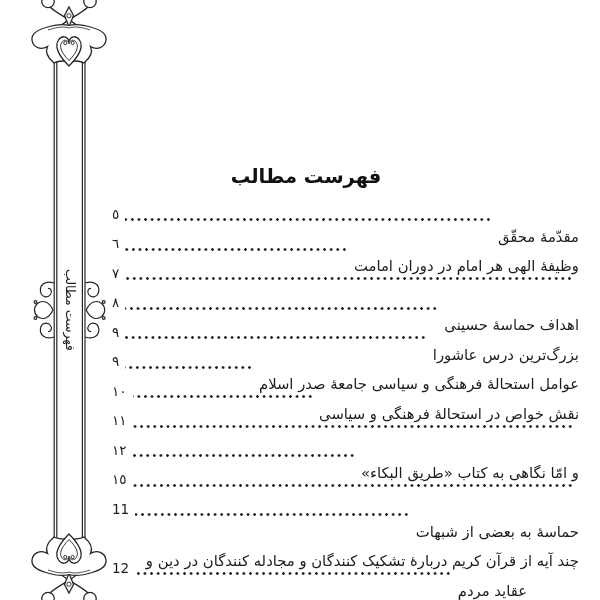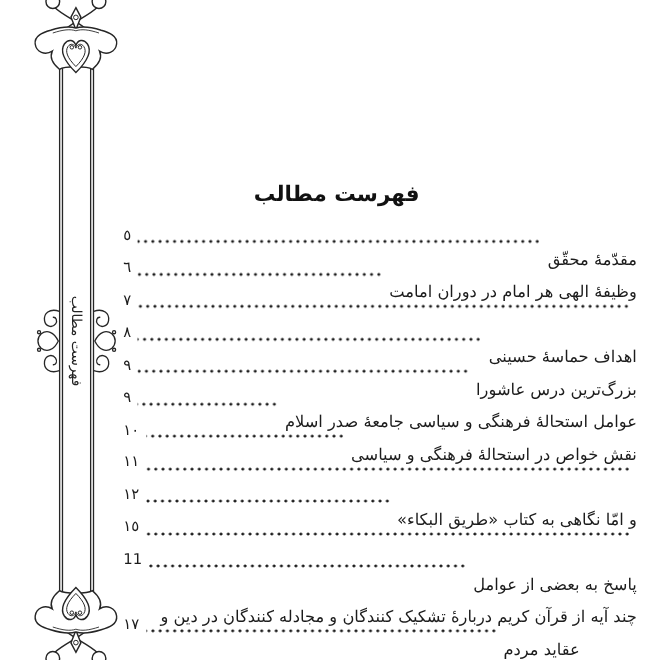--- a/index.html
+++ b/index.html
@@ -157,27 +157,27 @@
     <div class="toc-row">
     <span class="toc-title">و امّا نگاهی به کتاب «طریق البکاء»</span>
     <span class="leader"></span>
     <span class="toc-page">١٢</span>
   </div>
     <div class="toc-row">
     <span class="leader"></span>
     <span class="toc-page">١٥</span>
   </div>
     <div class="toc-row">
-    <span class="toc-title">پاسخ به بعضی از عوامل</span>
+    <span class="toc-title">حماسۀ به بعضی از شبهات</span>
     <span class="leader"></span>
     <span class="toc-page">11</span>
   </div>
     <div class="toc-row">
     <span class="toc-title">چند آیه از قرآن کریم دربارۀ تشکیک کنندگان و مجادله کنندگان در دین و</span>
     <span class="leader hidden"></span>
     <span class="toc-page"></span>
   </div>
     <div class="toc-row indent">
     <span class="toc-title">عقاید مردم</span>
     <span class="leader"></span>
-    <span class="toc-page">١٧</span>
+    <span class="toc-page">12</span>
   </div>
   </div>
 
 </body></html>

